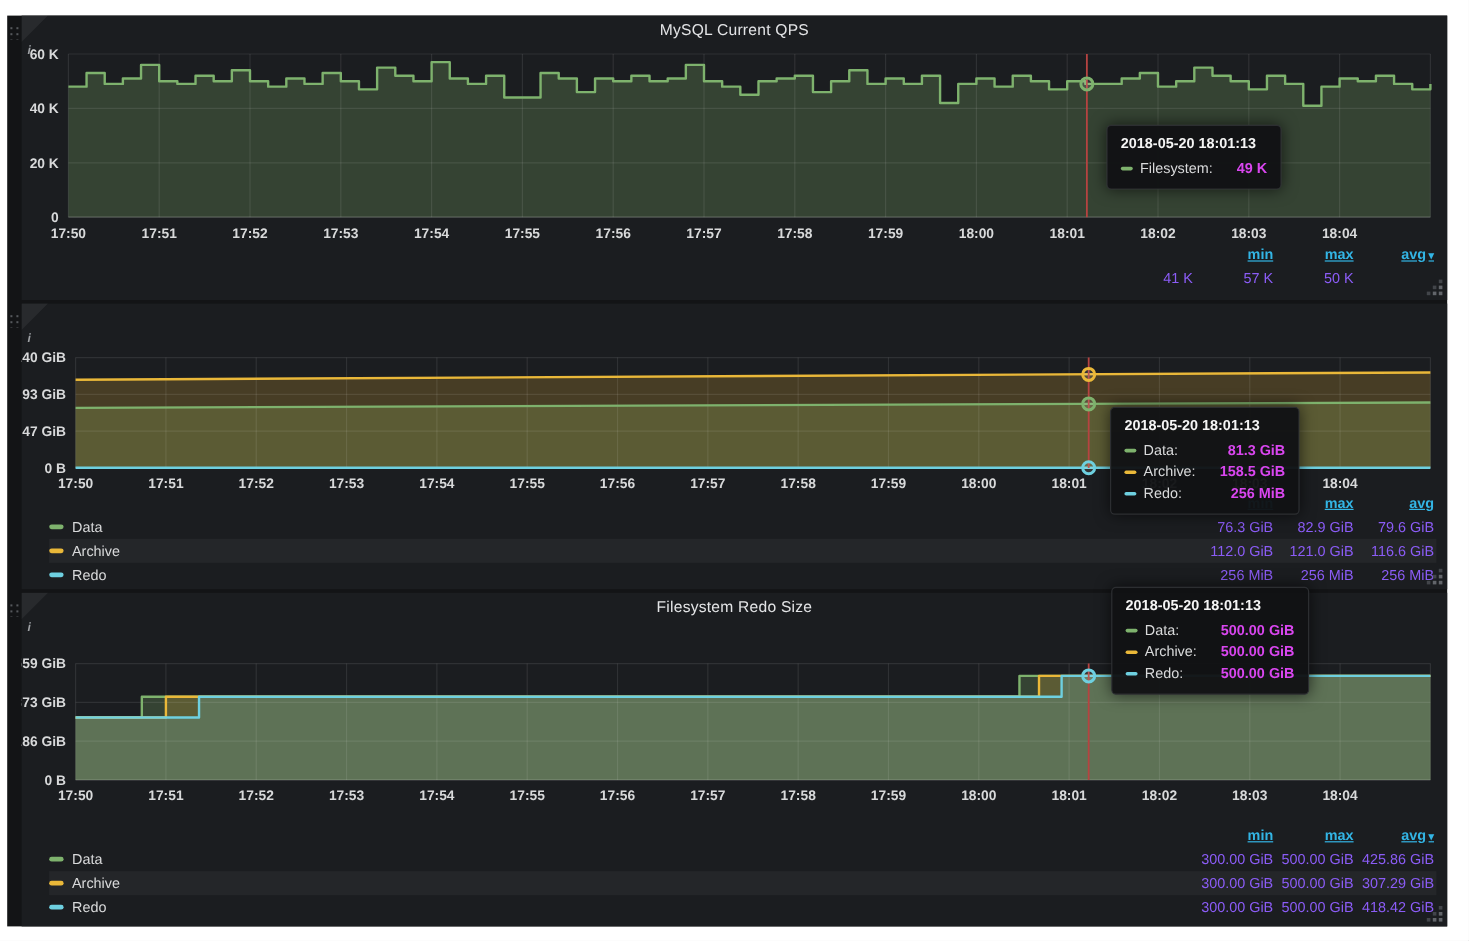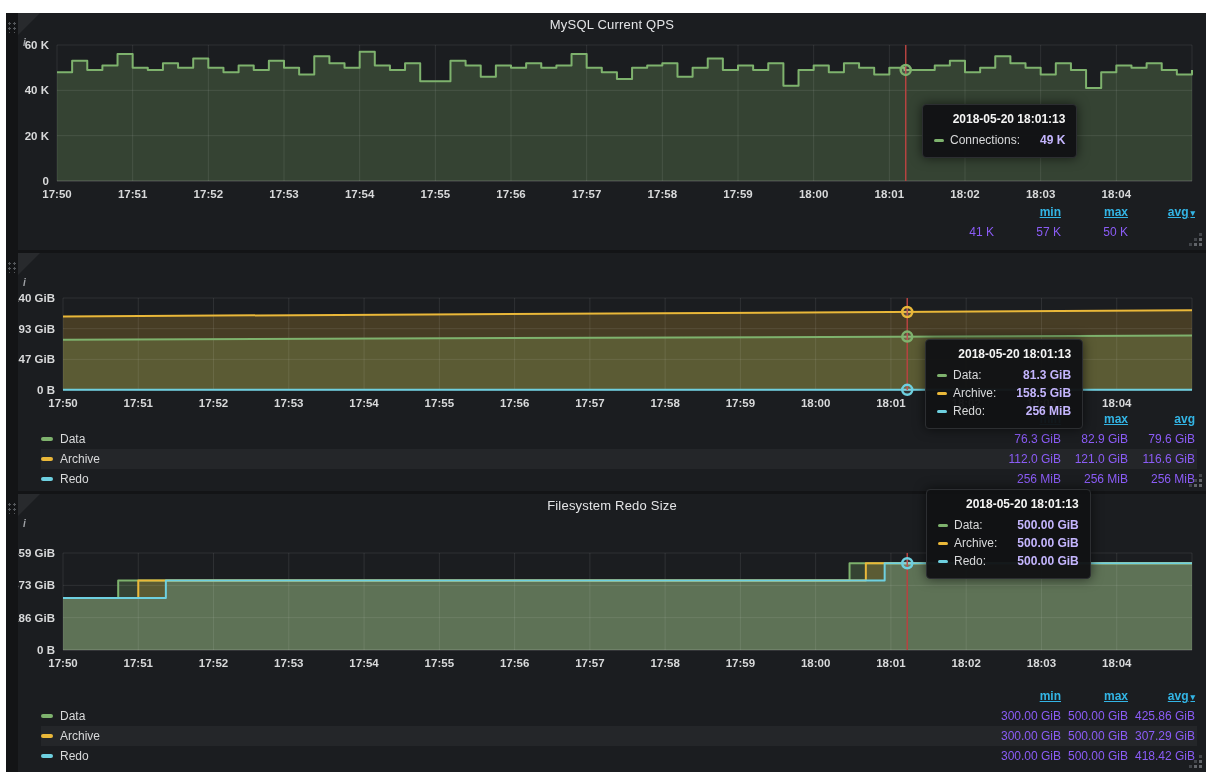--- a/index.html
+++ b/index.html
@@ -28,25 +28,25 @@
     align-items:center; }
   .lrow.striped { background:rgba(255,255,255,0.045); }
   .lname { display:flex; align-items:center; gap:7px; white-space:nowrap; cursor:pointer; }
   .dash { display:inline-block; width:12px; height:4px; border-radius:2px; }
   .lval { text-align:right; color:#8b5cf6; padding-right:2px; }
   .lhead .lval { color:#33b5e5; font-weight:bold; cursor:pointer;text-decoration:underline; }
   .caret { font-size:9px; color:#33b5e5; margin-left:2px; }
   .graph-tooltip { position:absolute; background:rgba(17,18,20,0.96);
     border:1px solid #2c2e31; border-radius:4px; padding:7px 11px 8px 11px;
     box-shadow:0 0 12px rgba(0,0,0,0.6); z-index:50; font-size:12px; color:#d8d9da; }
-  .tt-title { font-weight:bold; color:#f5f5f5; text-align:right; margin-bottom:5px;
+  .tt-title { font-weight:bold; color:#f5f5f5; text-align:left; margin-bottom:5px;
     white-space:nowrap; }
   .tt-row { display:flex; align-items:center; gap:6px; line-height:18px; white-space:nowrap; }
   .tt-label { color:#d8d9da; }
-  .tt-value { margin-left:auto; font-weight:bold; color:#c4b5fd; padding-left:14px; }
+  .tt-value { margin-left:auto; font-weight:bold; color:#d946ef; padding-left:14px; }
 </style>
 </head>
 <body>
 
 <div class="page">
   <div class="dashboard">
 
     <div class="panel" id="panel-0" style="top:0; height:237px;">
       <div class="info-corner">
           <span class="info-i">i</span>
@@ -282,21 +282,21 @@
 
     <div class="grip" style="top:8px;"></div>
     <div class="grip" style="top:248px;"></div>
     <div class="grip" style="top:489px;"></div>
   </div>
 
   <div class="graph-tooltip" style="left:922px; top:104px; min-width:146px;">
       <div class="tt-title">2018-05-20 18:01:13</div>
       <div class="tt-row">
         <span class="dash" style="background: rgb(126, 178, 109); width: 10px; height: 3px;"></span>
-        <span class="tt-label">Connections:</span>
+        <span class="tt-label">Filesystem:</span>
         <span class="tt-value">49 K</span>
       </div>
     </div>
   <div class="graph-tooltip" style="left:925px; top:339px; min-width:145px;">
       <div class="tt-title">2018-05-20 18:01:13</div>
       <div class="tt-row">
         <span class="dash" style="background: rgb(126, 178, 109); width: 10px; height: 3px;"></span>
         <span class="tt-label">Data:</span>
         <span class="tt-value">81.3 GiB</span>
       </div>

